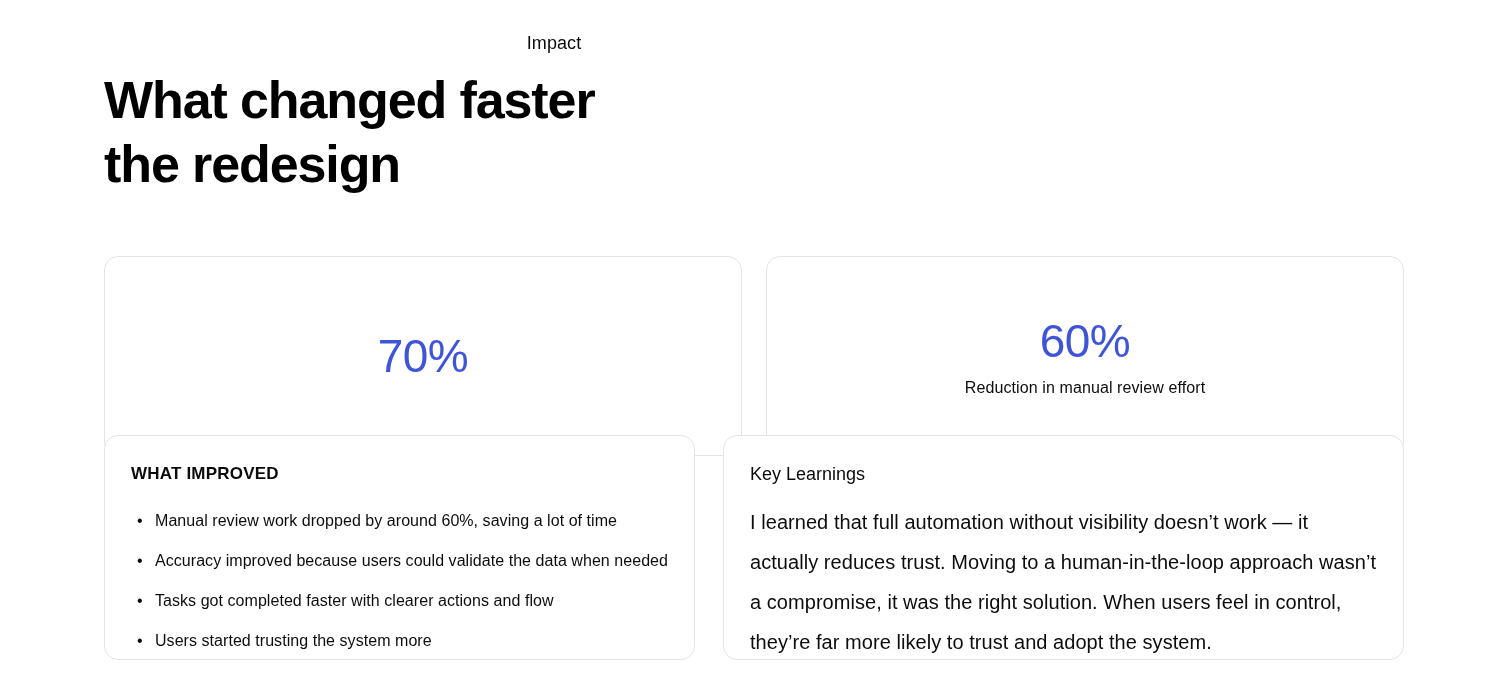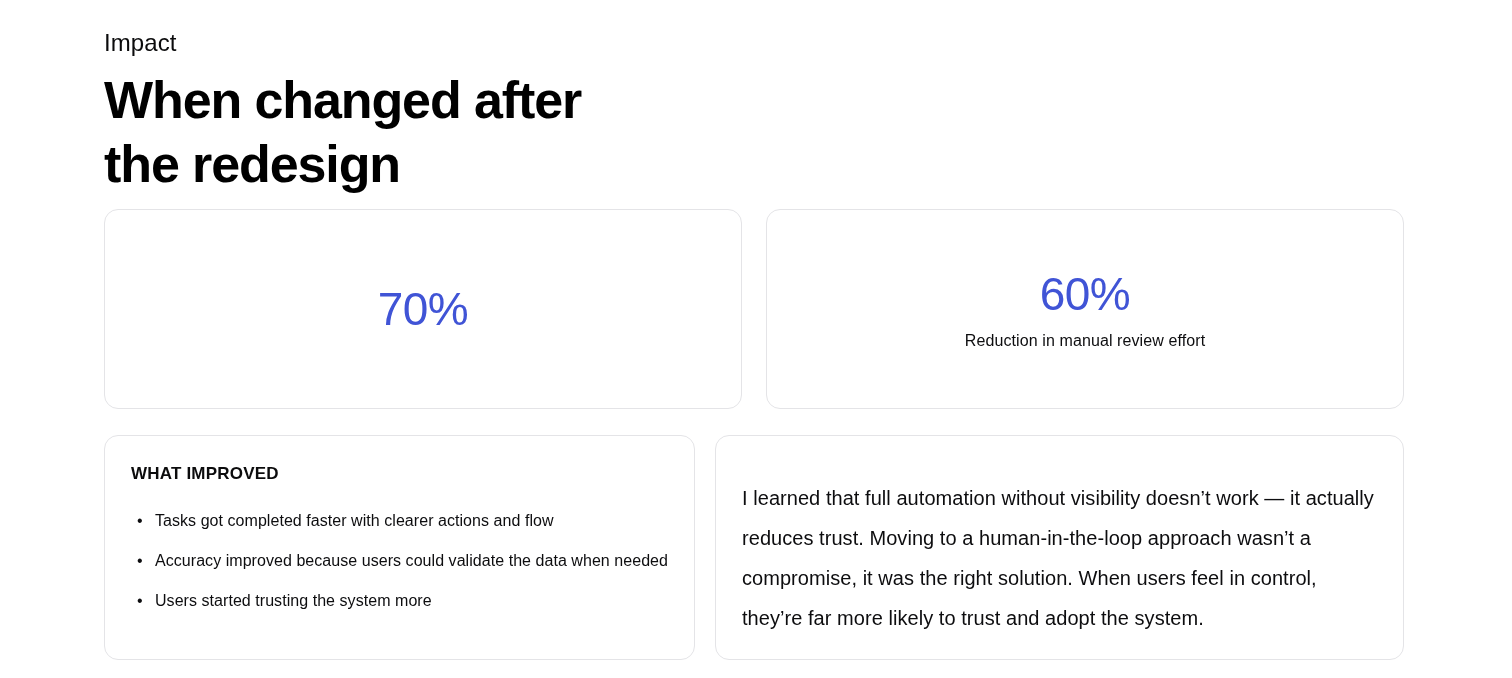--- a/index.html
+++ b/index.html
@@ -23,25 +23,26 @@
 
   
   .header {
     position: absolute;
     left: 104px;
     top: 30px;
     width: 900px;
   }
 
   .eyebrow {
-    font-size: 24px;
+    font-size: 18px;
     font-weight: 400;
     color: #0b0b0c;
     line-height: 26px;
     letter-spacing: 0.1px;
+    text-align: center;
   }
 
   .headline {
     margin-top: 12px;
     font-size: 52px;
     font-weight: 700;
     color: #000000;
     line-height: 64px;
     letter-spacing: -1.1px;
     white-space: pre-line;
@@ -61,20 +62,21 @@
     flex: 1 1 0;
     height: 200px;
     background: #ffffff;
     border: 1px solid #e4e4e7;
     border-radius: 14px;
     display: flex;
     flex-direction: column;
     align-items: center;
     justify-content: center;
     padding: 16px 20px;
+    margin-top: 47px;
   }
 
   .stat-value {
     font-size: 46px;
     font-weight: 400;
     color: #4054d6;
     line-height: 54px;
     letter-spacing: -0.5px;
   }
 
@@ -94,21 +96,21 @@
     letter-spacing: 0.1px;
   }
 
   
   .panel-row {
     position: absolute;
     left: 104px;
     top: 435px;
     width: 1300px;
     display: flex;
-    gap: 20px;
+    gap: 28px;
     align-items: stretch;
   }
 
   .panel {
     background: #ffffff;
     border: 1px solid #e4e4e7;
     border-radius: 14px;
     padding: 26px 26px 24px 26px;
     height: 225px;
   }
@@ -168,21 +170,21 @@
     white-space: pre-line;
   }
 </style>
 </head>
 <body>
 
 <div class="page">
 
   <div class="header">
     <div class="eyebrow">Impact</div>
-    <h1 class="headline">When changed after
+    <h1 class="headline">What changed faster
 the redesign</h1>
   </div>
 
   <div class="stat-row">
 
     <div class="stat-card">
       <div class="stat-value">70%</div>
     </div>
 
     <div class="stat-card">
@@ -191,25 +193,27 @@
     </div>
 
 
   </div>
 
   <div class="panel-row">
 
     <div class="panel improved">
       <div class="panel-title-upper">WHAT IMPROVED</div>
       <ul class="bullet-list">
+        <li>Manual review work dropped by around 60%, saving a lot of time</li>
+        <li>Accuracy improved because users could validate the data when needed</li>
         <li>Tasks got completed faster with clearer actions and flow</li>
-        <li>Accuracy improved because users could validate the data when needed</li>
         <li>Users started trusting the system more</li>
       </ul>
     </div>
 
     <div class="panel learnings">
+      <div class="panel-title">Key Learnings</div>
       <p class="panel-body">I learned that full automation without visibility doesn’t work — it  actually reduces trust. Moving to a human-in-the-loop approach wasn’t a compromise, it was the right solution. When users feel in control,  they’re far more likely to trust and adopt the system.</p>
     </div>
 
   </div>
 
 </div>
 
 </body></html>

